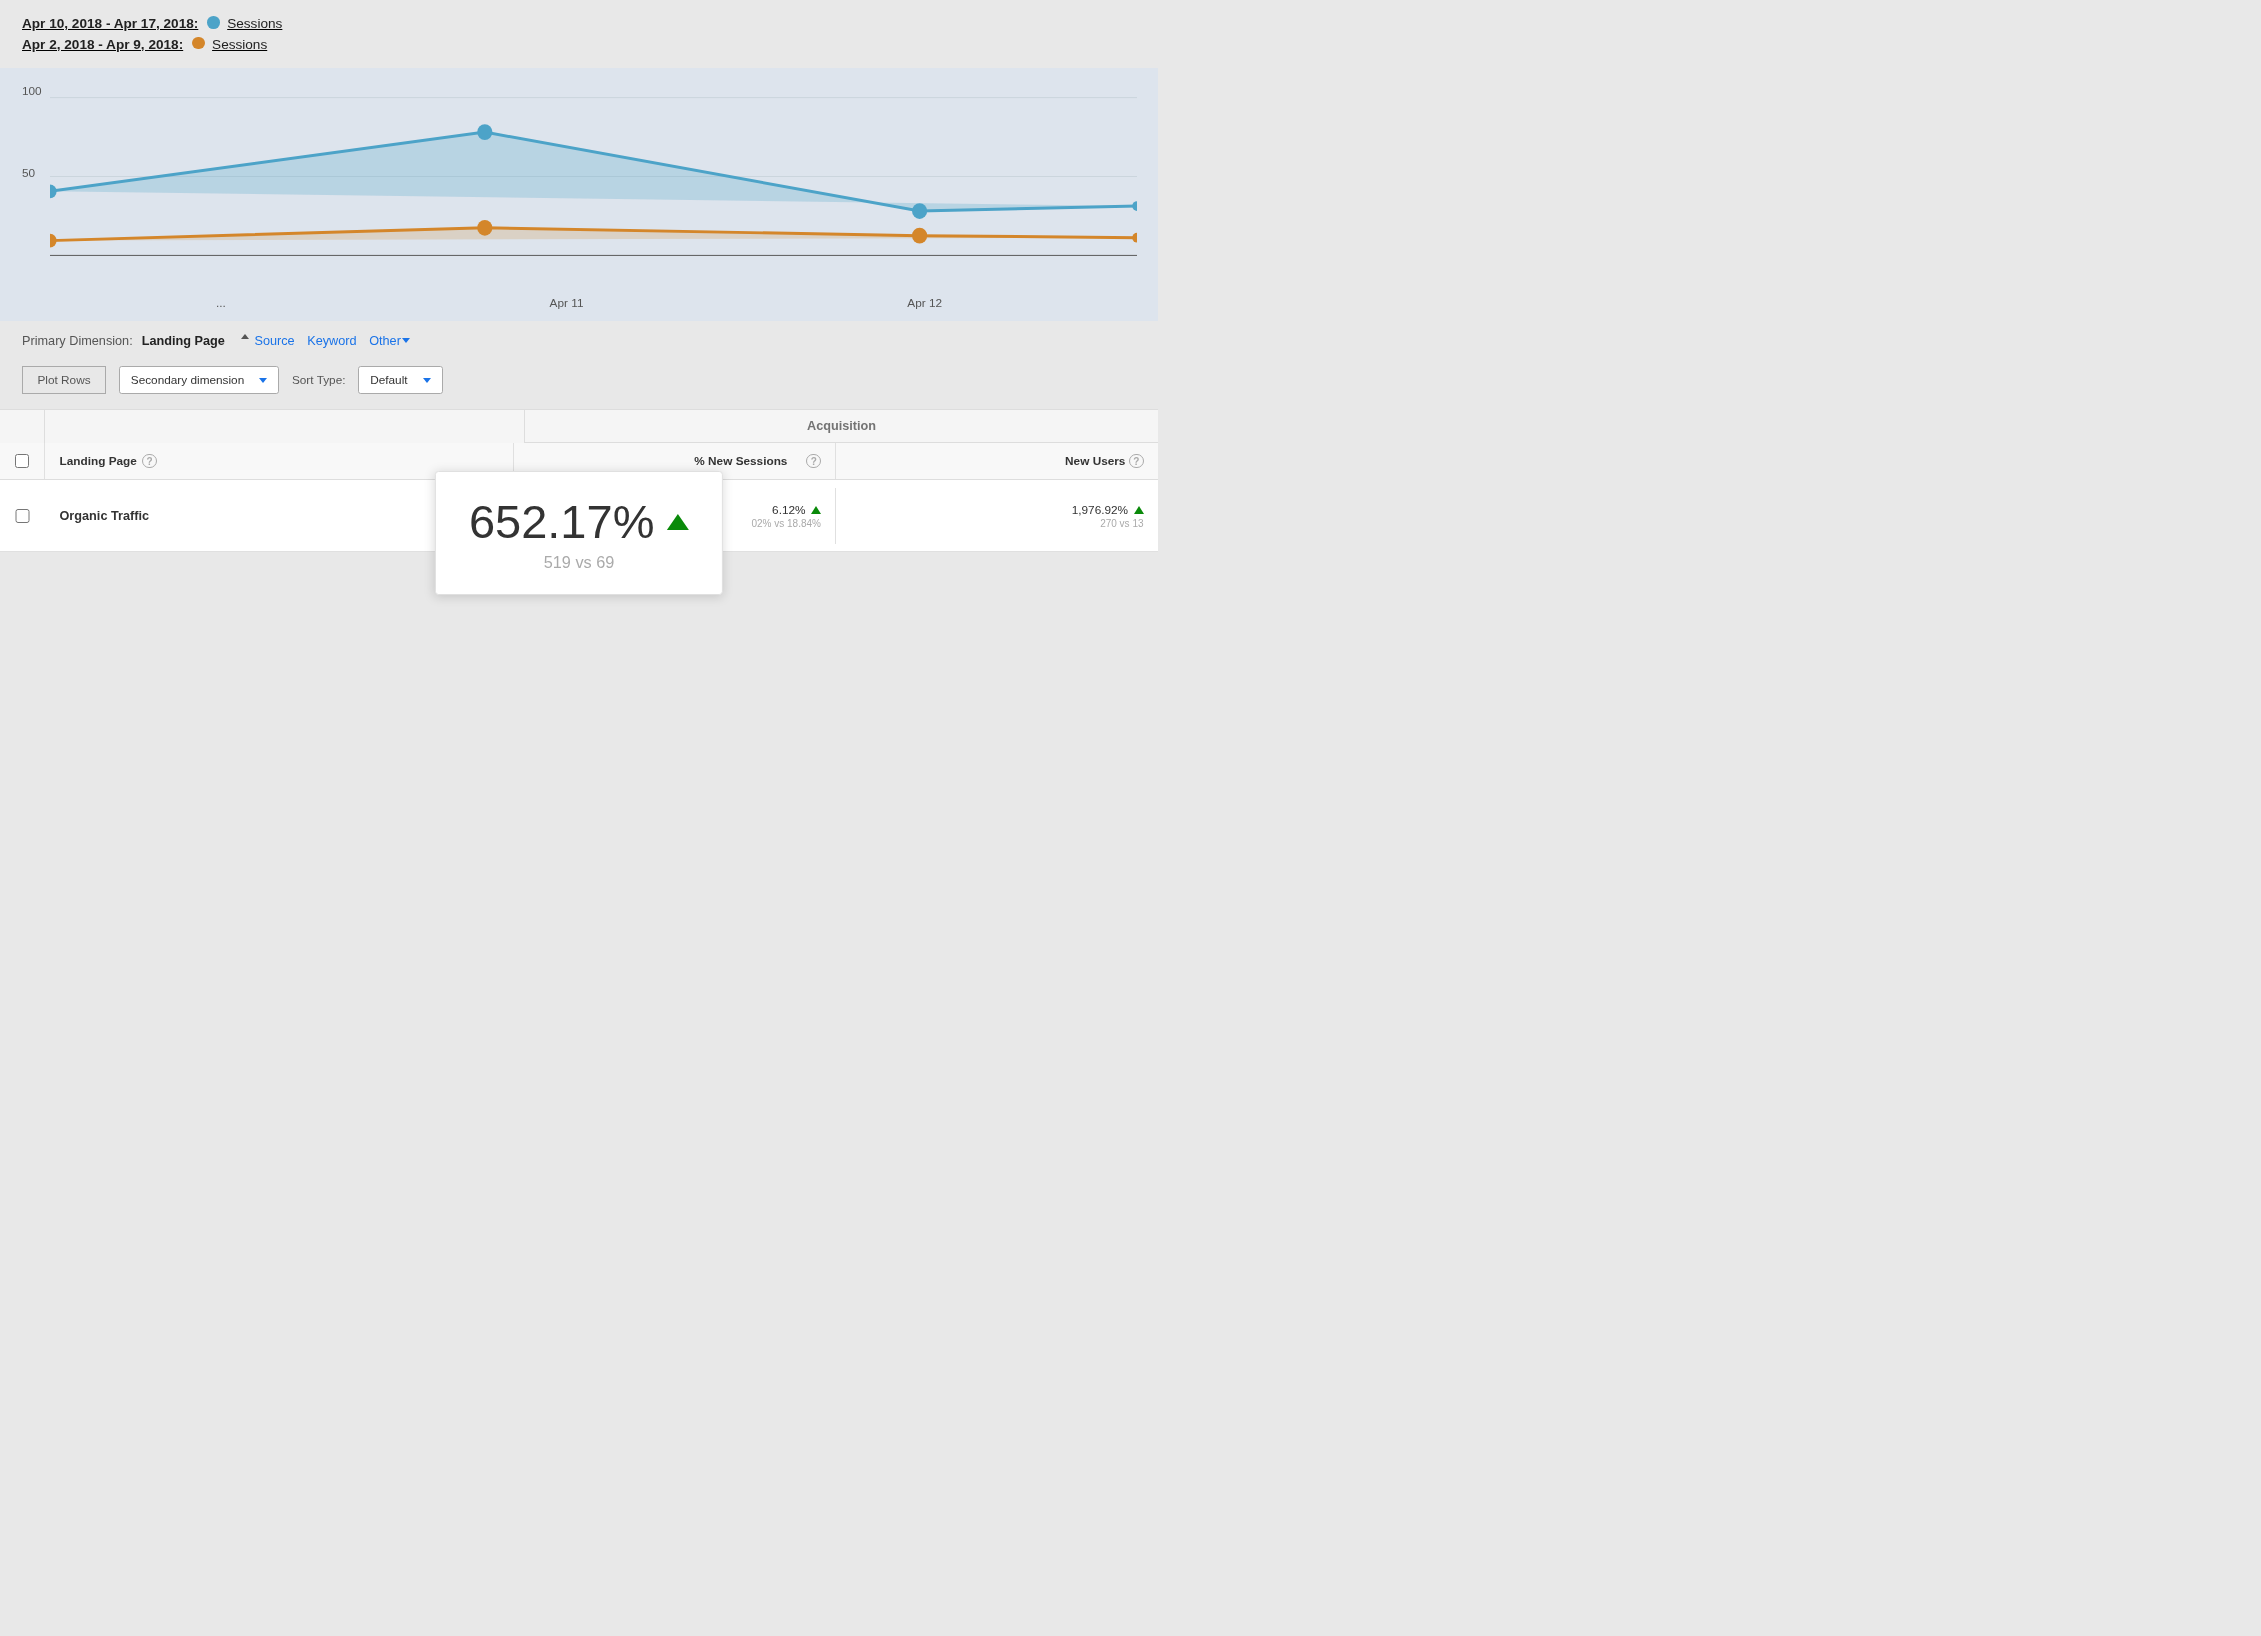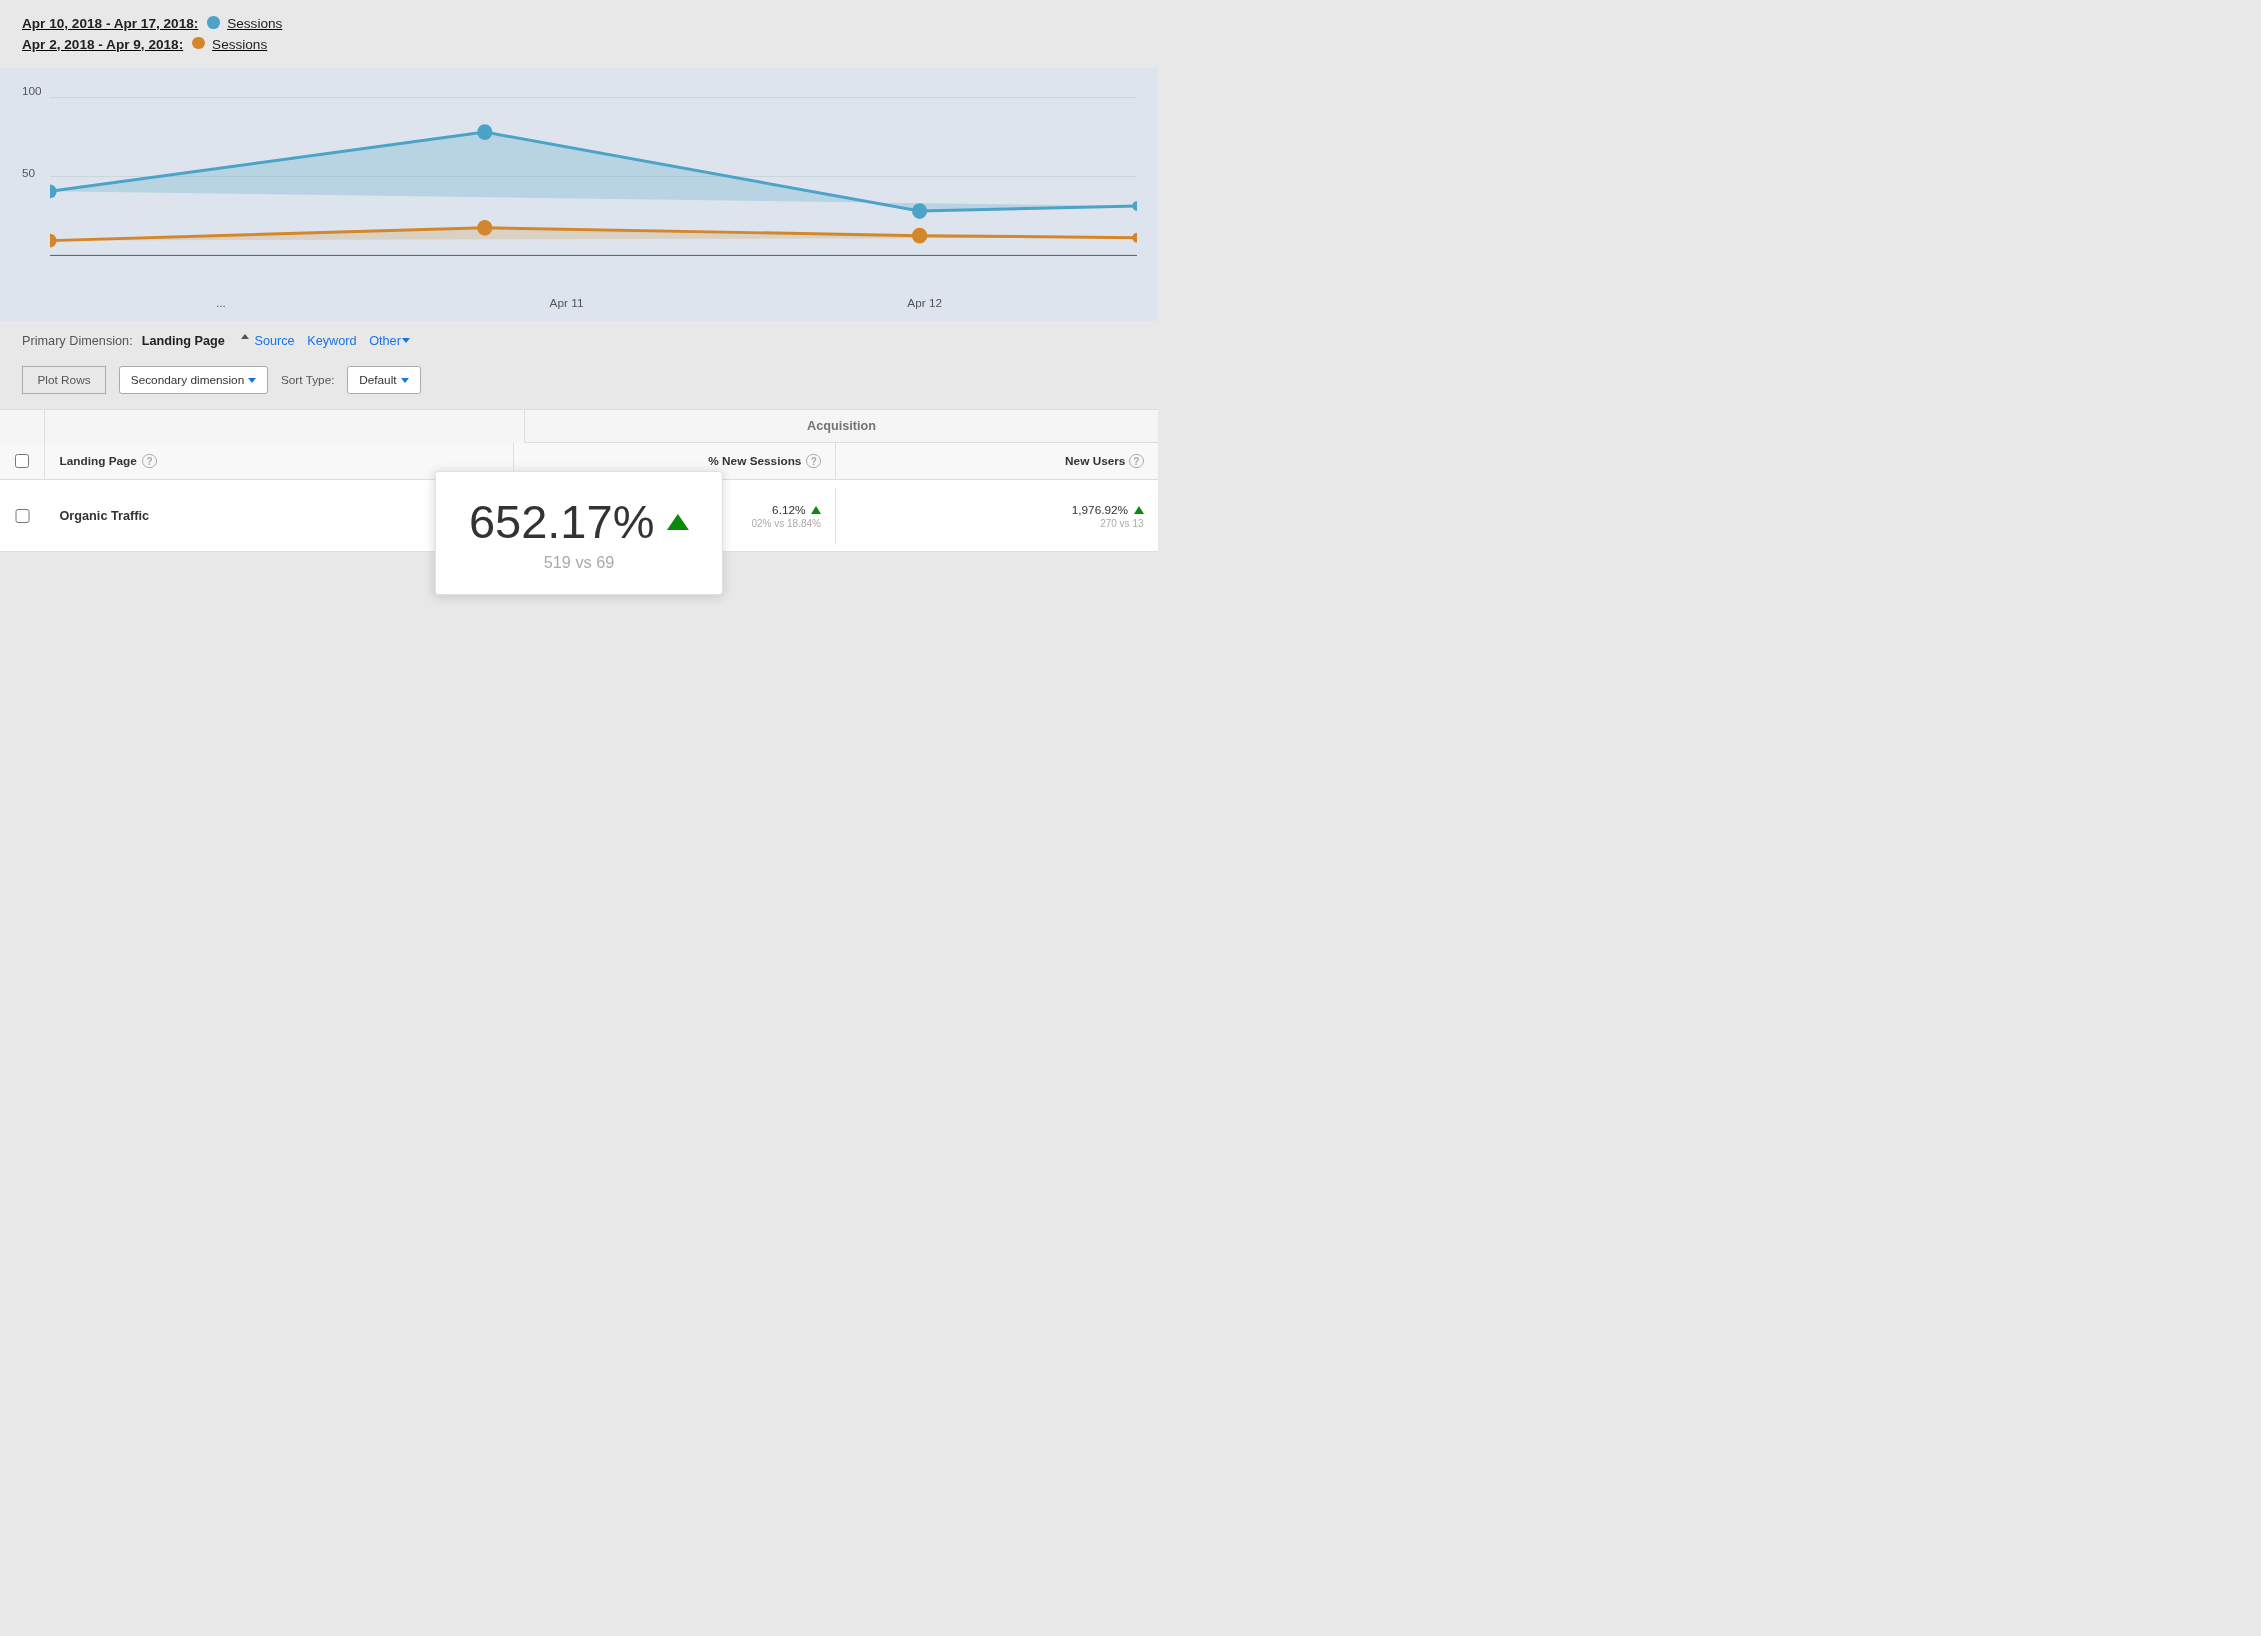--- a/index.html
+++ b/index.html
@@ -143,21 +143,21 @@
     .dropdown-btn {
       border: 0.9px solid #aaa;
       background: #fff;
       border-radius: 2.7px;
       padding: 6.3px 11px;
       font-size: 11.8px;
       color: #333;
       cursor: pointer;
       display: flex;
       align-items: center;
-      gap: 4px;
+      gap: 15px;
     }
     .sort-label {
       font-size: 11.8px;
       color: #555;
     }
 
     .col-check {
       width: 45px;
       min-width: 45px;
       display: flex;
@@ -347,21 +347,21 @@
       </div>
 
       <div style="display:flex; background:#f8f8f8; border-bottom:1.8px solid #ddd;">
         <div class="col-check">
           <input type="checkbox" style="">
         </div>
         <div style="flex:1.5; padding:11px 14.5px; font-size:11.8px; font-weight:bold; color:#333; display:flex; align-items:center; gap:5.4px; border-right:0.9px solid #e0e0e0;">
           <span>Landing Page</span>
           <span class="help-icon">?</span>
         </div>
-        <div style="flex:1; padding:11px 14.5px; font-size:11.8px; font-weight:bold; color:#333; display:flex; align-items:center; justify-content:flex-end; gap:5px; border-right:0.9px solid #e0e0e0;">
+        <div style="flex:1; padding:11px 14.5px; font-size:11.8px; font-weight:bold; color:#333; display:flex; align-items:center; justify-content:flex-end; gap:19px; border-right:0.9px solid #e0e0e0;">
           <span>% New Sessions</span>
           <span class="help-icon">?</span>
         </div>
         <div style="flex:1; padding:11px 14.5px; font-size:11.8px; font-weight:bold; color:#333; display:flex; align-items:center; justify-content:flex-end; gap:3.6px;">
           <span>New Users</span>
           <span class="help-icon">?</span>
         </div>
       </div>
 
       <div class="organic-row-wrapper">

